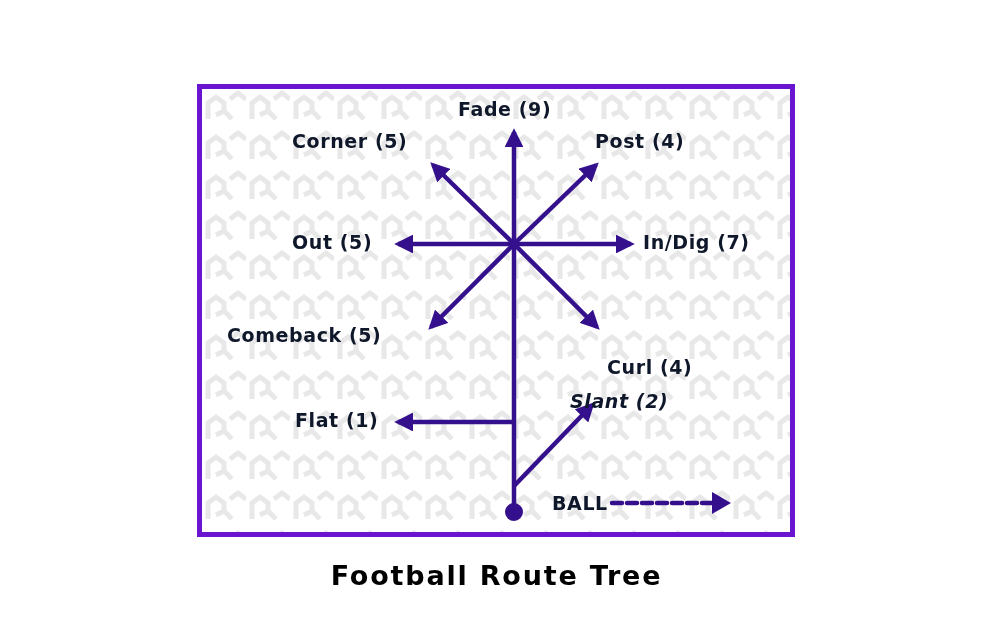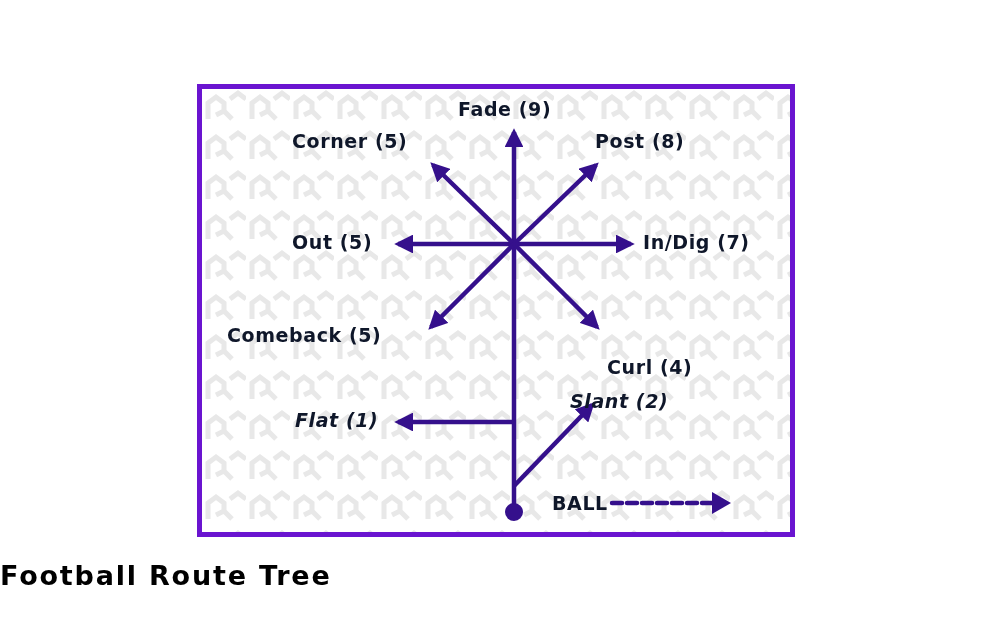--- a/index.html
+++ b/index.html
@@ -8,21 +8,21 @@
     position: absolute; left: 197px; top: 84px; width: 588px; height: 443px;
     border: 5px solid #6a14d0; background: #ffffff; overflow: hidden;
   }
   .frame svg.pattern { position: absolute; left: 0; top: 0; }
   svg.diagram { position: absolute; left: 0; top: 0; }
   .label {
     position: absolute; font-family: "DejaVu Sans", sans-serif; font-weight: bold;
     font-size: 19px; color: #0f172a; white-space: nowrap; letter-spacing: 0.6px; line-height: 1;
   }
   .title {
-    position: absolute; left: 0; width: 993px; top: 562px; 
+    position: absolute; left: 0; width: 993px; top: 562px; text-align: center;
     font-family: "DejaVu Sans", sans-serif; font-weight: bold; font-size: 27px;
     letter-spacing: 1.8px; color: #000000; line-height: 1;
   }
 </style>
 </head>
 <body>
 
 <div class="frame">
   <svg class="pattern" width="588" height="443">
     <defs>
@@ -63,22 +63,22 @@
   </g>
 
   <line x1="612" y1="503" x2="715" y2="503" stroke="#35108c" stroke-width="4.5" stroke-dasharray="10 5" stroke-linecap="round"></line>
   <path d="M712 492 L731 503 L712 514 z" fill="#35108c"></path>
 
   <circle cx="514" cy="512" r="9" fill="#35108c"></circle>
 </svg>
 
 <div class="label" style="left:458px; top:100px;">Fade (9)</div>
 <div class="label" style="left:292px; top:132px;">Corner (5)</div>
-<div class="label" style="left:595px; top:132px;">Post (8)</div>
+<div class="label" style="left:595px; top:132px;">Post (4)</div>
 <div class="label" style="left:292px; top:233px;">Out (5)</div>
 <div class="label" style="left:643px; top:233px;">In/Dig (7)</div>
 <div class="label" style="left:227px; top:326px;">Comeback (5)</div>
 <div class="label" style="left:607px; top:326px;margin-top:32px;">Curl (4)</div>
 <div class="label" style="left:570px; top:392px;font-style:italic;">Slant (2)</div>
-<div class="label" style="left:295px; top:411px;font-style:italic;">Flat (1)</div>
+<div class="label" style="left:295px; top:411px;">Flat (1)</div>
 <div class="label" style="left:552px; top:494px;">BALL</div>
 
 <div class="title">Football Route Tree</div>
 
 </body></html>

